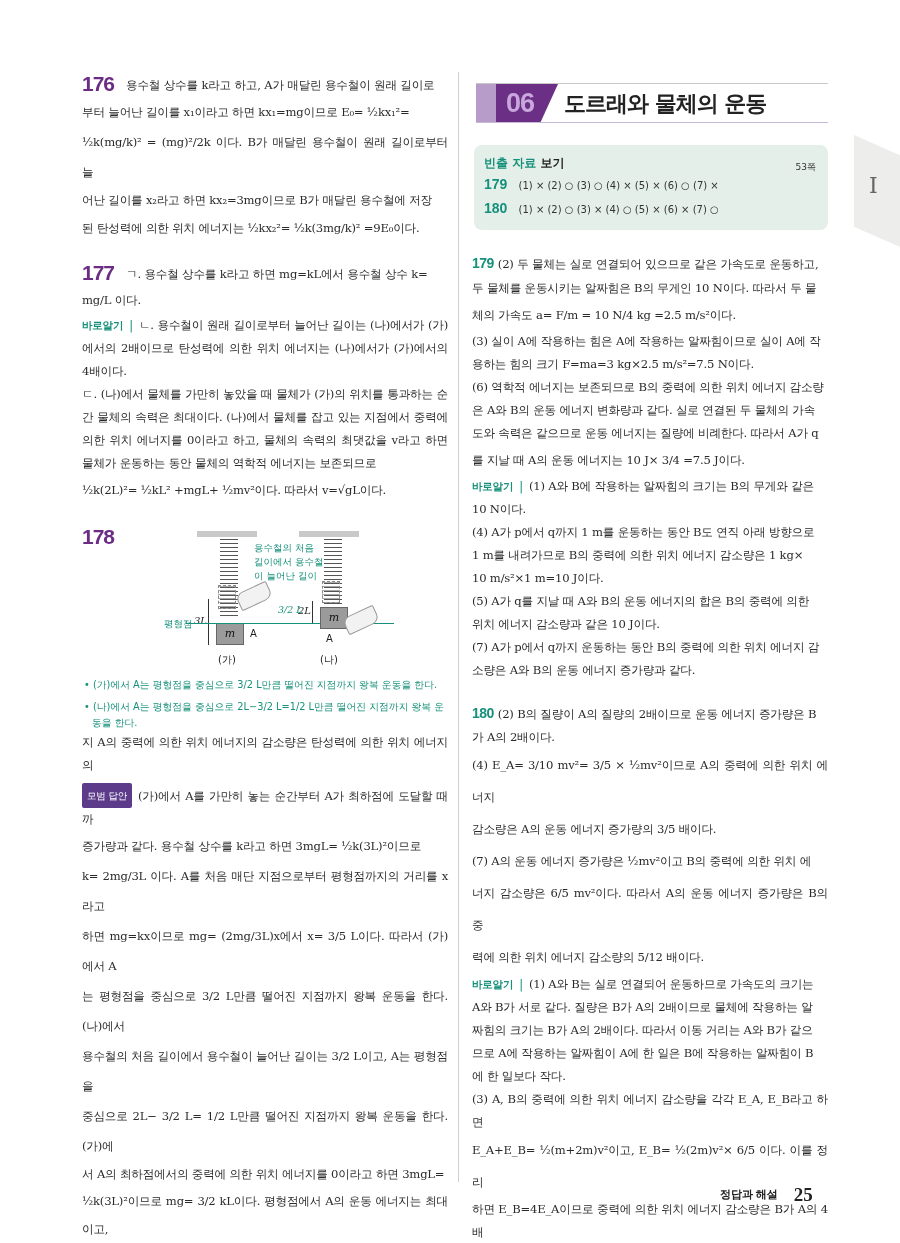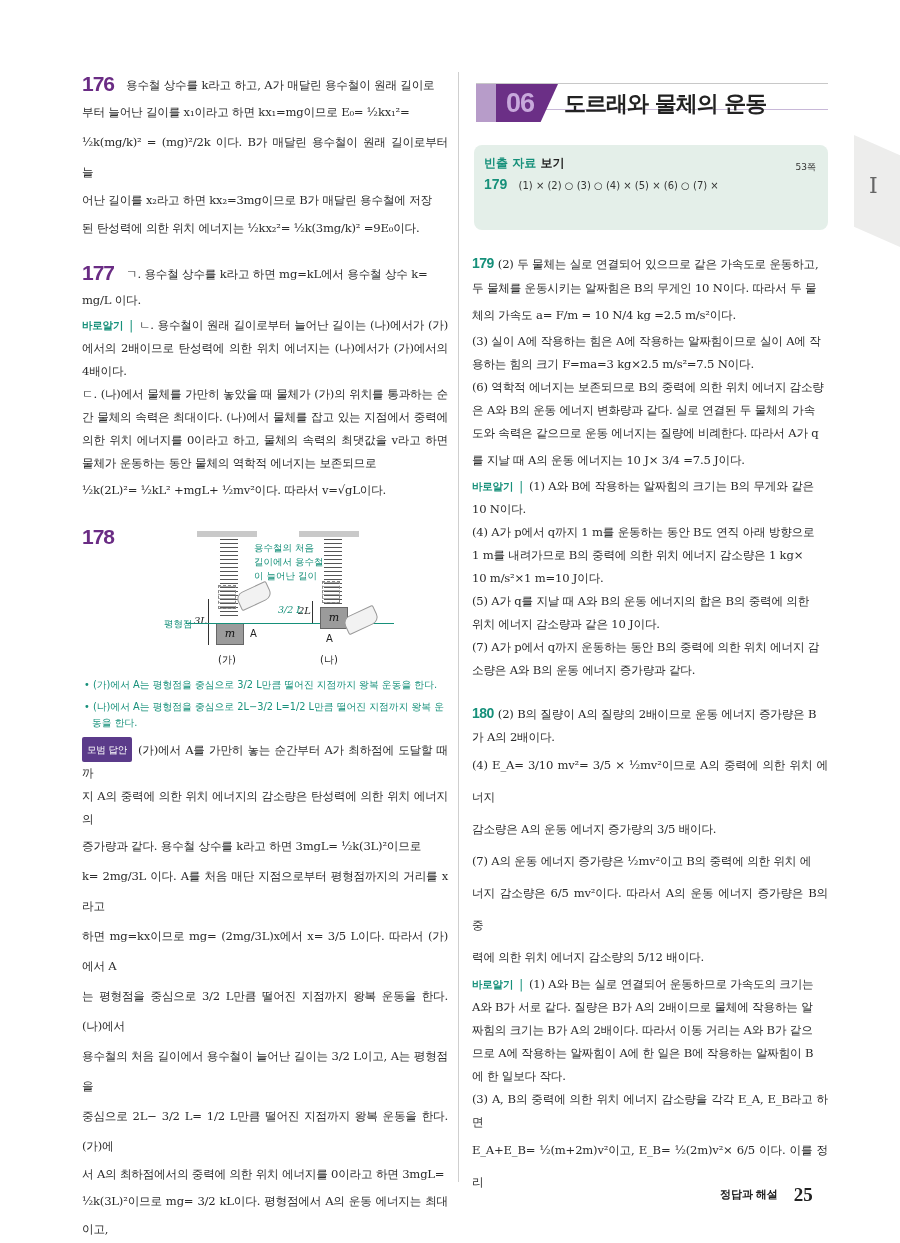--- a/index.html
+++ b/index.html
@@ -11,21 +11,21 @@
   .divider { position: absolute; left: 458px; top: 72px; width: 1px; height: 1110px; background: #cfcfcf; }
   p, .line { font-size: 11.6px; line-height: 23px; letter-spacing: -0.2px; text-align: justify; }
   .qnum { font-family: "Liberation Sans", "DejaVu Sans", sans-serif; font-weight: bold; color: #6a2c84; font-size: 21px; letter-spacing: -1px; margin-right: 12px; vertical-align: -2px; }
   .qnum-green { font-family: "Liberation Sans", "DejaVu Sans", sans-serif; font-weight: bold; color: #16907a; font-size: 14px; letter-spacing: -0.5px; margin-right: 4px; }
   .baro { font-family: "DejaVu Sans", sans-serif; font-weight: bold; color: #16907a; font-size: 10.5px; margin-right: 6px; }
   .baro-bar { color: #16907a; margin-right: 6px; font-family: "DejaVu Sans", sans-serif; }
   .model { display: inline-block; background: #5b3b8a; color: #fff; font-family: "DejaVu Sans", sans-serif; font-size: 9.5px; padding: 1px 5px; border-radius: 2px; margin-right: 6px; vertical-align: 1px; }
   .block { margin-bottom: 16px; }
 
   
-  .chap-header { position: absolute; left: 476px; top: 83px; width: 352px; height: 27px; border-top: 1px solid #c8c8c8; border-bottom: 1px solid #c8b8d8; }
+  .chap-header { position: absolute; left: 476px; top: 83px; width: 352px; height: 40px; border-top: 1px solid #c8c8c8; border-bottom: 1px solid #c8b8d8; }
   .chap-strip { position: absolute; left: 0; top: 0; width: 20px; height: 38px; background: #b79cc9; }
   .chap-num-bg { position: absolute; left: 20px; top: 0; width: 62px; height: 38px; background: #6b2f86; clip-path: polygon(0 0, 100% 0, 72% 100%, 0 100%); }
   .chap-num { position: absolute; left: 30px; top: 4px; font-family: "Liberation Sans", sans-serif; font-size: 27px; font-weight: bold; color: #c8a8dc; letter-spacing: -1px; }
   .chap-title { position: absolute; left: 88px; top: 5px; font-family: "DejaVu Sans", sans-serif; font-size: 22px; font-weight: bold; color: #222; letter-spacing: -1px; }
 
   .bincul { position: absolute; left: 474px; top: 145px; width: 354px; height: 85px; background: #e4efe9; border-radius: 8px; padding: 10px 10px; }
   .bincul-title { font-family: "DejaVu Sans", sans-serif; font-size: 12px; font-weight: bold; color: #16907a; }
   .bincul-title b { color: #222; }
   .bincul-page { position: absolute; right: 12px; top: 16px; font-family: "DejaVu Sans", sans-serif; font-size: 9px; color: #333; }
   .bincul-row { font-family: "DejaVu Sans", sans-serif; font-size: 10px; line-height: 20px; color: #333; margin-top: 2px; }
@@ -67,20 +67,24 @@
 
 <div class="bincul">
   <div class="bincul-title">
     <span>빈출 자료</span>
     <b>보기</b>
   </div>
   <span class="bincul-page">53쪽</span>
   <div class="bincul-row">
     <span class="rn">179</span>
     <span>(1) × (2) ○ (3) ○ (4) × (5) × (6) ○ (7) ×</span>
+  </div>
+  <div class="bincul-row">
+    <span class="rn">180</span>
+    <span>(1) × (2) ○ (3) × (4) ○ (5) × (6) × (7) ○</span>
   </div>
 </div>
 
 <div class="divider"></div>
 
 <div class="col col-left">
 
   <div class="block" style="margin-bottom:18px;">
     <p><span class="qnum">176</span><span>용수철 상수를 k라고 하고, A가 매달린 용수철이 원래 길이로</span></p>
     <p style="line-height:30px;">부터 늘어난 길이를 x₁이라고 하면 kx₁=mg이므로 E₀= ½kx₁²=</p>
@@ -125,22 +129,22 @@
       <div class="fig-green" style="left:172px;top:16px;">
         <div>용수철의 처음</div>
         <div>길이에서 용수철</div>
         <div>이 늘어난 길이</div>
       </div>
       <span class="fig-label" style="left:238px;top:128px;">(나)</span>
     </div>
     <div class="bullet">• <span>(가)에서 A는 평형점을 중심으로 3/2 L만큼 떨어진 지점까지 왕복 운동을 한다.</span></div>
     <div class="bullet" style="line-height:16px;margin-top:4px;">• <span>(나)에서 A는 평형점을 중심으로 2L−3/2 L=1/2 L만큼 떨어진 지점까지 왕복 운동을 한다.</span></div>
 
+    <p>지 A의 중력에 의한 위치 에너지의 감소량은 탄성력에 의한 위치 에너지의</p>
     <p style="margin-top:6px;"><span class="model">모범 답안</span><span>(가)에서 A를 가만히 놓는 순간부터 A가 최하점에 도달할 때까</span></p>
-    <p>지 A의 중력에 의한 위치 에너지의 감소량은 탄성력에 의한 위치 에너지의</p>
     <p style="line-height:30px;">증가량과 같다. 용수철 상수를 k라고 하면 3mgL= ½k(3L)²이므로</p>
     <p style="line-height:30px;">k= 2mg/3L 이다. A를 처음 매단 지점으로부터 평형점까지의 거리를 x라고</p>
     <p style="line-height:30px;">하면 mg=kx이므로 mg= (2mg/3L)x에서 x= 3/5 L이다. 따라서 (가)에서 A</p>
     <p style="line-height:30px;">는 평형점을 중심으로 3/2 L만큼 떨어진 지점까지 왕복 운동을 한다. (나)에서</p>
     <p style="line-height:30px;">용수철의 처음 길이에서 용수철이 늘어난 길이는 3/2 L이고, A는 평형점을</p>
     <p style="line-height:30px;">중심으로 2L− 3/2 L= 1/2 L만큼 떨어진 지점까지 왕복 운동을 한다. (가)에</p>
     <p style="line-height:26px;">서 A의 최하점에서의 중력에 의한 위치 에너지를 0이라고 하면 3mgL=</p>
     <p style="line-height:28px;">½k(3L)²이므로 mg= 3/2 kL이다. 평형점에서 A의 운동 에너지는 최대이고,</p>
 
   </div>
@@ -176,20 +180,21 @@
     <p style="line-height:32px;">(7) A의 운동 에너지 증가량은 ½mv²이고 B의 중력에 의한 위치 에</p>
     <p style="line-height:32px;">너지 감소량은 6/5 mv²이다. 따라서 A의 운동 에너지 증가량은 B의 중</p>
     <p style="line-height:32px;">력에 의한 위치 에너지 감소량의 5/12 배이다.</p>
     <p><span class="baro">바로알기</span><span class="baro-bar">|</span><span>(1) A와 B는 실로 연결되어 운동하므로 가속도의 크기는</span></p>
     <p>A와 B가 서로 같다. 질량은 B가 A의 2배이므로 물체에 작용하는 알</p>
     <p>짜힘의 크기는 B가 A의 2배이다. 따라서 이동 거리는 A와 B가 같으</p>
     <p>므로 A에 작용하는 알짜힘이 A에 한 일은 B에 작용하는 알짜힘이 B</p>
     <p>에 한 일보다 작다.</p>
     <p>(3) A, B의 중력에 의한 위치 에너지 감소량을 각각 E_A, E_B라고 하면</p>
     <p style="line-height:32px;">E_A+E_B= ½(m+2m)v²이고, E_B= ½(2m)v²× 6/5 이다. 이를 정리</p>
+    <p>하면 E_B=4E_A이므로 중력에 의한 위치 에너지 감소량은 B가 A의 4배</p>
 
   </div>
 </div>
 
 <div class="footer">
   <span class="ft">정답과 해설</span>
   <span class="pg">25</span>
 </div>
 
 </body></html>

